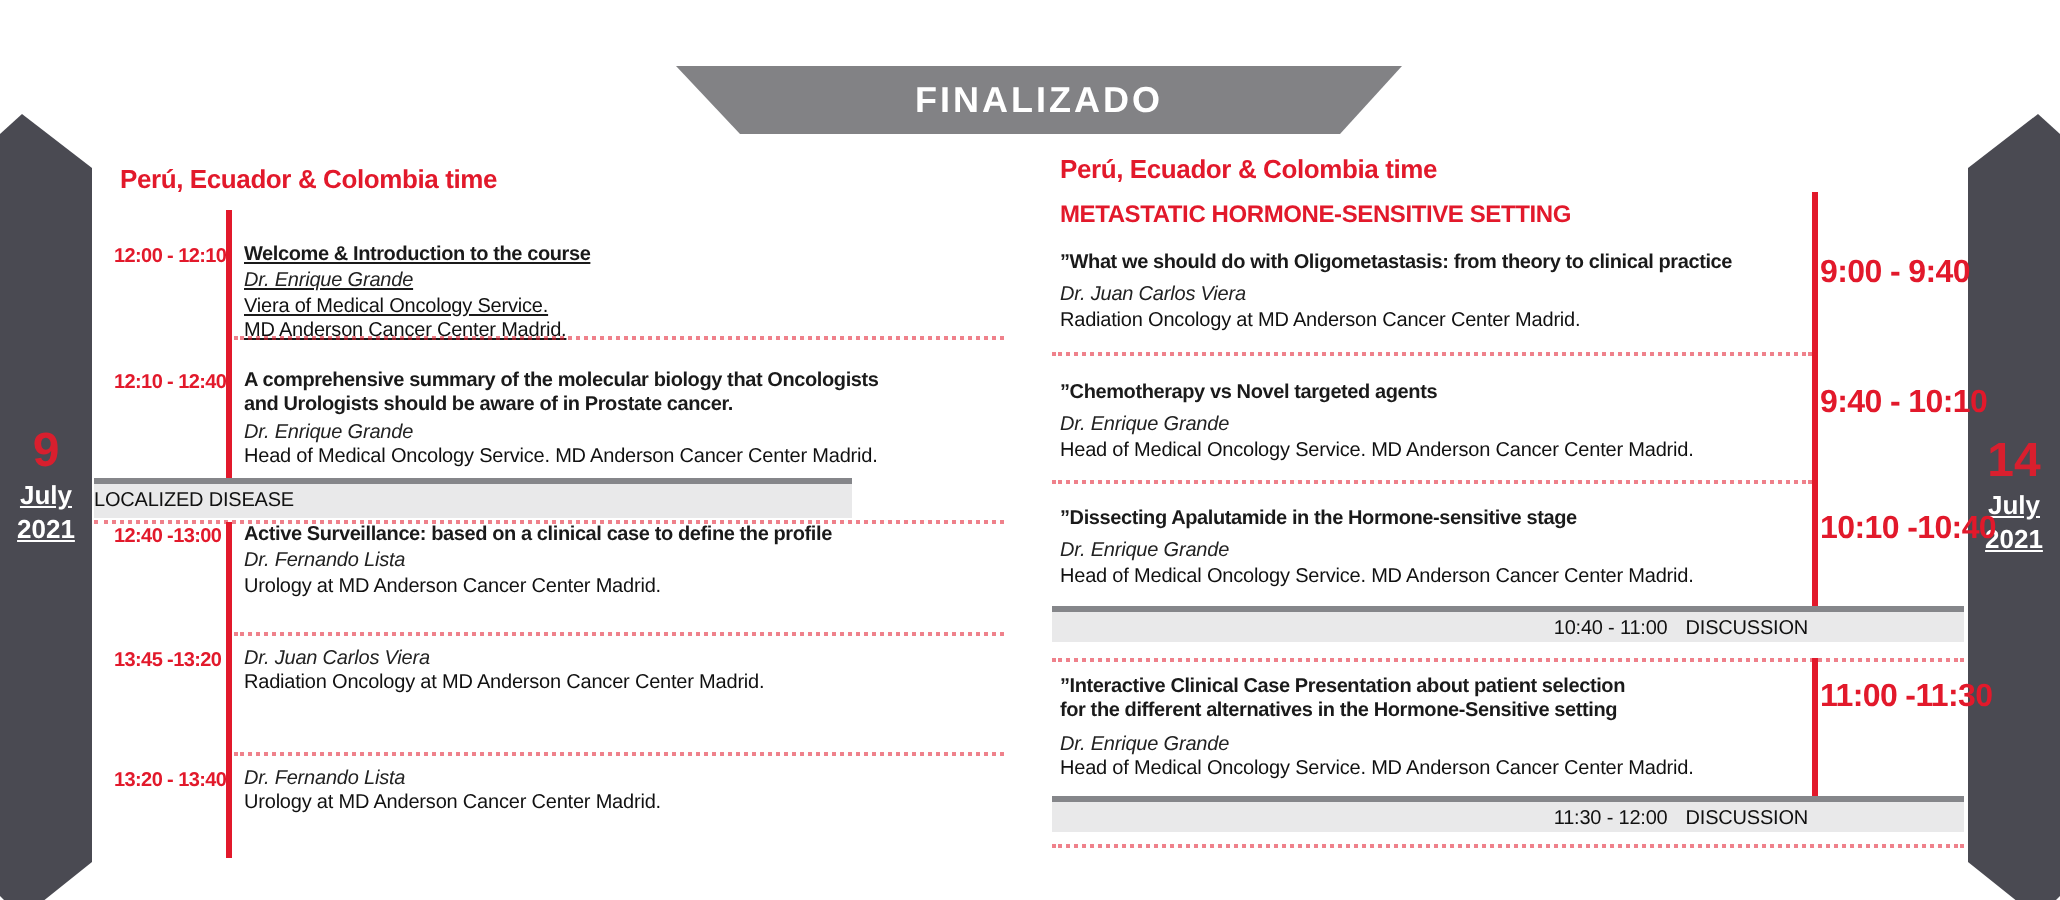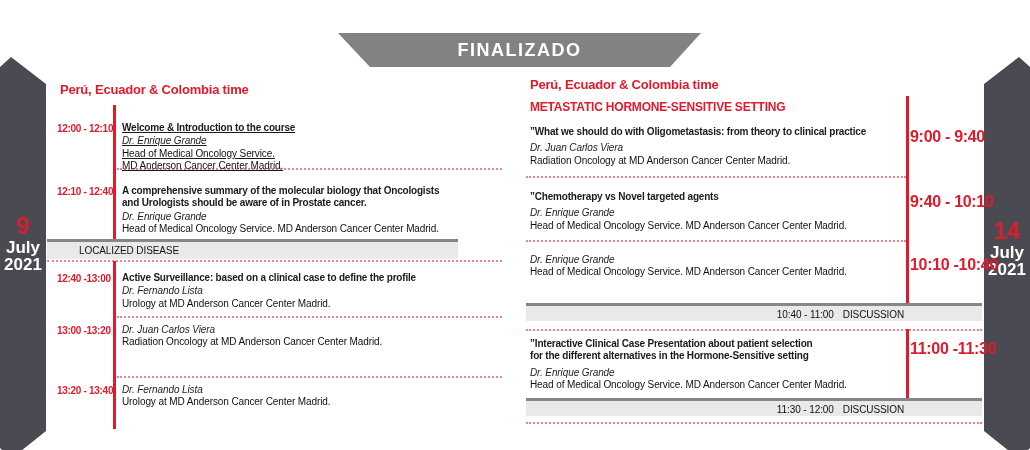--- a/index.html
+++ b/index.html
@@ -11,21 +11,21 @@
              background:#828285;clip-path:polygon(0 0,363px 0,332px 34px,32px 34px);
              color:#fff;text-align:center;line-height:34px;font-size:18px;
              font-weight:bold;letter-spacing:1.5px;}
 
   
   .day-panel{position:absolute;top:55px;width:46px;height:404px;background:#4a4a52;}
   .day-panel.left{left:0;clip-path:polygon(0 12px,11px 2px,46px 29px,46px 376px,11px 404px,0 393px);}
   .day-panel.right{left:984px;clip-path:polygon(0 29px,35px 2px,46px 12px,46px 393px,35px 404px,0 376px);}
   .day-block{position:absolute;width:100%;text-align:center;font-weight:bold;color:#fff;}
   .day-num{font-size:24px;line-height:26px;color:#d81f2e;}
-  .day-month,.day-year{font-size:17px;line-height:17px;}
+  .day-month,.day-year{font-size:13px;line-height:17px;text-decoration:underline;}
 
   
   .tz-header{position:absolute;color:#e2192b;font-weight:bold;font-size:13px;letter-spacing:-0.2px;}
   .setting-header{position:absolute;color:#e2192b;font-weight:bold;font-size:12px;letter-spacing:-0.2px;}
 
   
   .redline{position:absolute;width:3px;background:#e2192b;}
 
   
   .item{position:absolute;left:57px;width:450px;}
@@ -40,21 +40,21 @@
          white-space:pre-line;margin-bottom:1px;}
   .item-r .title{margin-bottom:4px;}
   .speaker{font-size:10px;font-style:italic;letter-spacing:-0.1px;line-height:12.3px;color:#222;}
   .role{font-size:10px;letter-spacing:-0.1px;line-height:12.3px;white-space:pre-line;color:#111;}
 
   
   .dotted{position:absolute;height:0;border-top:2px dotted rgba(226,25,43,0.55);}
 
   
   .gray-banner{position:absolute;background:#e9e9ea;border-top:3px solid #85868a;
-               font-size:10px;letter-spacing:-0.1px;color:#111;padding-left:32px;}
+               font-size:10px;letter-spacing:-0.1px;color:#111;}
   .banner-left{left:47px;width:455px;height:17px;line-height:17px;box-sizing:content-box;}
   .banner-left{width:379px;}
   .banner-right{left:526px;width:456px;height:18px;line-height:18px;text-align:right;box-sizing:border-box;padding-right:78px;}
   .disc-label{margin-left:9px;}
 </style>
 </head>
 <body>
 
 <div class="page">
 
@@ -79,53 +79,53 @@
   <div class="tz-header" style="left:60px;top:82px;">Perú, Ecuador &amp; Colombia time</div>
 
   <div class="redline" style="left:113px;top:105px;height:134px;"></div>
   <div class="redline" style="left:113px;top:261px;height:168px;"></div>
 
   <div class="item" style="top:122px;text-decoration:underline;">
     <div class="time">12:00 - 12:10</div>
     <div class="content">
       <div class="title">Welcome &amp; Introduction to the course</div>
       <div class="speaker">Dr. Enrique Grande</div>
-      <div class="role">Head of Medical Oncology Service.
+      <div class="role">Viera of Medical Oncology Service.
 MD Anderson Cancer Center Madrid.</div>
     </div>
   </div>
 
   <div class="dotted" style="left:117px;top:168px;width:385px;"></div>
 
   <div class="item" style="top:185px;">
     <div class="time">12:10 - 12:40</div>
     <div class="content">
       <div class="title">A comprehensive summary of the molecular biology that Oncologists
 and Urologists should be aware of in Prostate cancer.</div>
       <div class="speaker">Dr. Enrique Grande</div>
       <div class="role">Head of Medical Oncology Service. MD Anderson Cancer Center Madrid.</div>
     </div>
   </div>
 
   <div class="gray-banner banner-left" style="top:239px;">LOCALIZED DISEASE</div>
   <div class="dotted" style="left:47px;top:260px;width:455px;"></div>
 
-  <div class="item" style="top:272px;">
+  <div class="item" style="top:262px;">
     <div class="time">12:40 -13:00</div>
     <div class="content">
       <div class="title">Active Surveillance: based on a clinical case to define the profile</div>
       <div class="speaker">Dr. Fernando Lista</div>
       <div class="role">Urology at MD Anderson Cancer Center Madrid.</div>
     </div>
   </div>
 
   <div class="dotted" style="left:117px;top:316px;width:385px;"></div>
 
   <div class="item" style="top:324px;">
-    <div class="time">13:00 -13:20</div>
+    <div class="time">13:45 -13:20</div>
     <div class="content">
       <div class="speaker">Dr. Juan Carlos Viera</div>
       <div class="role">Radiation Oncology at MD Anderson Cancer Center Madrid.</div>
     </div>
   </div>
 
   <div class="dotted" style="left:117px;top:376px;width:385px;"></div>
 
   <div class="item" style="top:384px;">
     <div class="time">13:20 - 13:40</div>
@@ -159,20 +159,21 @@
       <div class="speaker">Dr. Enrique Grande</div>
       <div class="role">Head of Medical Oncology Service. MD Anderson Cancer Center Madrid.</div>
     </div>
   </div>
 
   <div class="dotted" style="left:526px;top:240px;width:380px;"></div>
 
   <div class="item-r" style="top:254px;">
     <div class="time">10:10 -10:40</div>
     <div class="content">
+      <div class="title">”Dissecting Apalutamide in the Hormone-sensitive stage</div>
       <div class="speaker">Dr. Enrique Grande</div>
       <div class="role">Head of Medical Oncology Service. MD Anderson Cancer Center Madrid.</div>
     </div>
   </div>
 
   <div class="gray-banner banner-right" style="top:303px;">
     <span>10:40  - 11:00</span><span class="disc-label">DISCUSSION</span>
   </div>
   <div class="dotted" style="left:526px;top:329px;width:456px;"></div>
 

